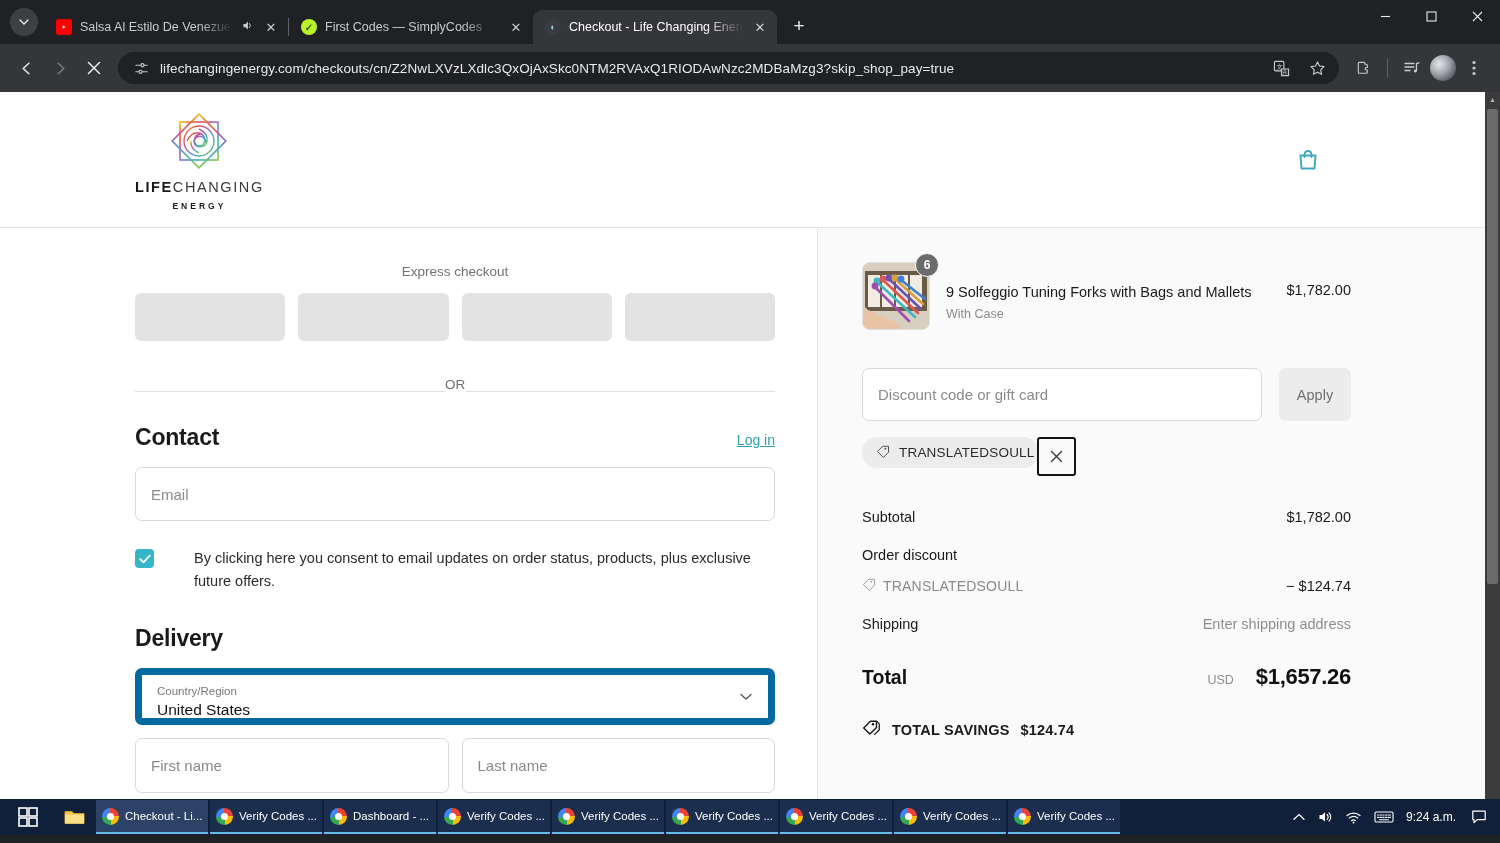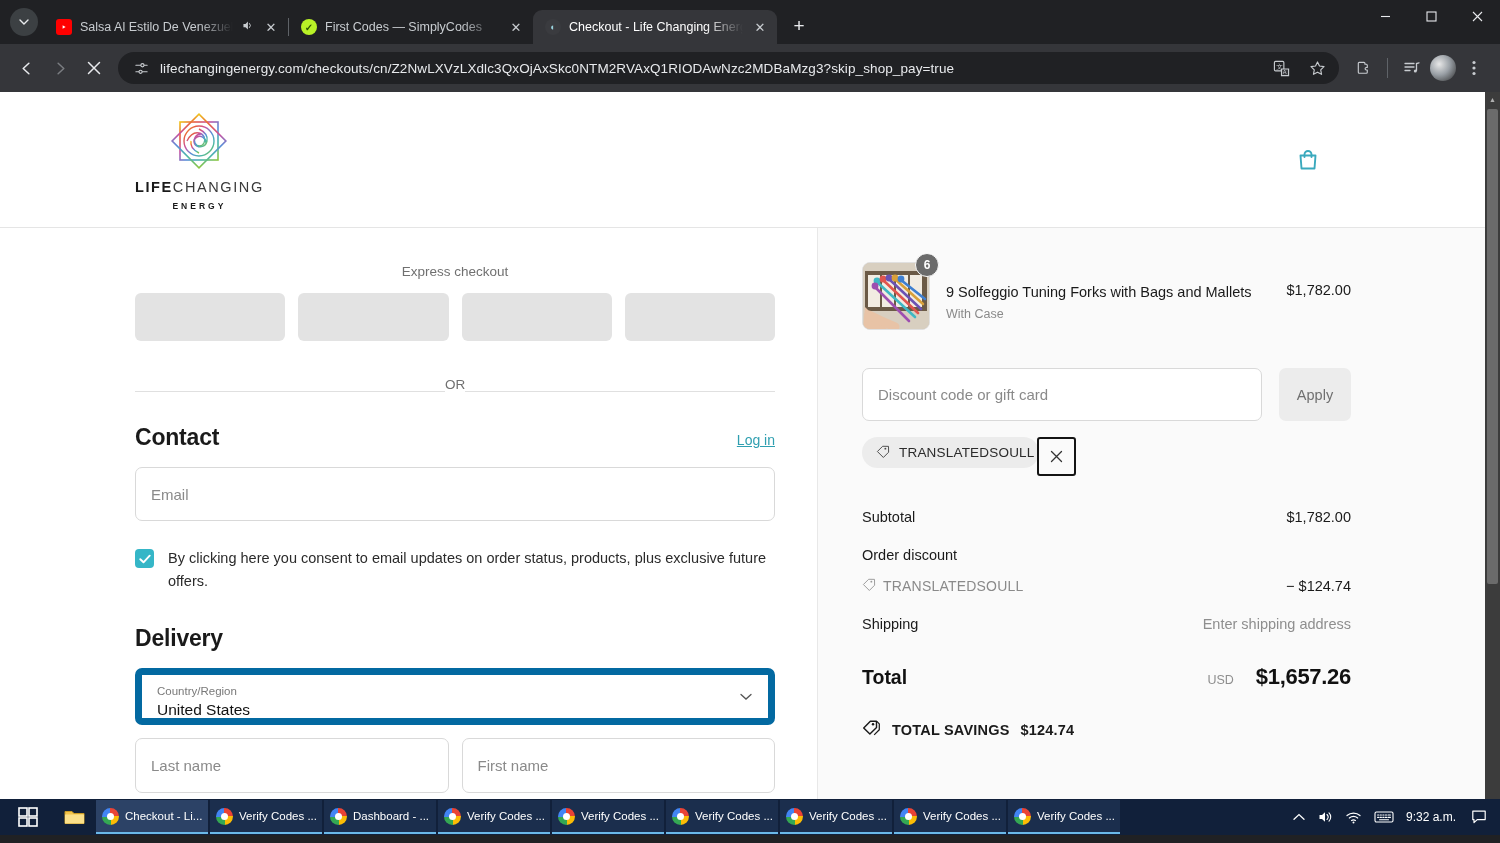--- a/index.html
+++ b/index.html
@@ -107,21 +107,21 @@
               margin: 32px 0 16px 0; }
   .sec-title { font-size:23px; font-weight:700; color:#1a1a1a; letter-spacing:-.2px; }
   .login-link { font-size:14px; color:#2f9fb0; text-decoration:underline; }
   .field { height:54px; border:1px solid #d9d9d9; border-radius:7px; background:#fff;
            display:flex; align-items:center; padding: 0 15px; position:relative; }
   .field .ph { font-size:15px; color:#8a8a8a; }
   .consent { display:flex; gap:14px; margin-top:26px; align-items:flex-start; }
   .cbox { width:19px; height:19px; border-radius:4px; background:#35b6c7; flex:none;
           display:flex; align-items:center; justify-content:center; margin-top:2px;}
   .cbox svg { display:block; }
-  .consent-text { font-size:14.5px; color:#2b2b2b; line-height:23px; max-width:600px;}
+  .consent-text { font-size:14.5px; color:#2b2b2b; line-height:23px; max-width:600px;margin-left:26px;}
 
   
   .select-field { height:57px; border:7px solid #0369a1; border-radius:7px; background:#fff;
                   padding: 9px 15px 0 15px; position:relative; }
   .select-label { font-size:11.5px; color:#797979; line-height:15px; }
   .select-value { font-size:15.5px; color:#111; line-height:22px; }
   .chev { position:absolute; right:16px; top:50%; transform:translateY(-50%);
           color:#555; font-size:11px; }
   .name-row { display:flex; gap:13px; margin-top:13px; }
   .name-row .field { flex:1; height:55px; }
@@ -419,24 +419,24 @@
               <div class="select-value">United States</div>
               <span class="chev">
                 <svg width="12" height="8" viewBox="0 0 12 8">
                     <path d="M1 1.5l5 4.6 5-4.6" stroke="#555" stroke-width="1.3" fill="none" stroke-linecap="round"></path>
                   </svg>
               </span>
             </div>
 
             <div class="name-row">
               <div class="field">
+                <span class="ph">First name</span>
+              </div>
+              <div class="field">
                 <span class="ph">Last name</span>
-              </div>
-              <div class="field">
-                <span class="ph">First name</span>
               </div>
             </div>
 
           </div>
         </div>
 
         <div class="right-col">
           <div class="right-inner">
 
             <div class="product-row">
@@ -635,21 +635,21 @@
             <path d="M2 5.5A10 10 0 0115 5.5M4.3 8A7 7 0 0112.7 8M6.6 10.5a3.5 3.5 0 013.8 0" stroke="#fff" stroke-width="1.2" fill="none" stroke-linecap="round"></path>
             <circle cx="8.5" cy="12.4" r="1" fill="#fff"></circle>
           </svg>
       </span>
       <span class="tray-ico">
         <svg width="20" height="14" viewBox="0 0 20 14">
             <rect x="1" y="2" width="18" height="10" rx="1.4" fill="none" stroke="#fff" stroke-width="1.1"></rect>
             <path d="M3.6 5h1.2M6.2 5h1.2M8.8 5h1.2M11.4 5h1.2M14 5h2.4M3.6 7.4h1.2M6.2 7.4h1.2M8.8 7.4h1.2M11.4 7.4h1.2M14 7.4h2.4M5.5 9.8h9" stroke="#fff" stroke-width="1.1" stroke-linecap="round"></path>
           </svg>
       </span>
-      <span class="tray-clock">9:32 a.m.</span>
+      <span class="tray-clock">9:24 a.m.</span>
       <span class="tray-notif">
         <svg width="16" height="16" viewBox="0 0 16 16">
             <path d="M1.8 2.2h12.4v8.4H6.2L3 13.6v-3H1.8z" fill="none" stroke="#fff" stroke-width="1.2" stroke-linejoin="round"></path>
           </svg>
       </span>
     </div>
   </div>
 
 </div>
 

